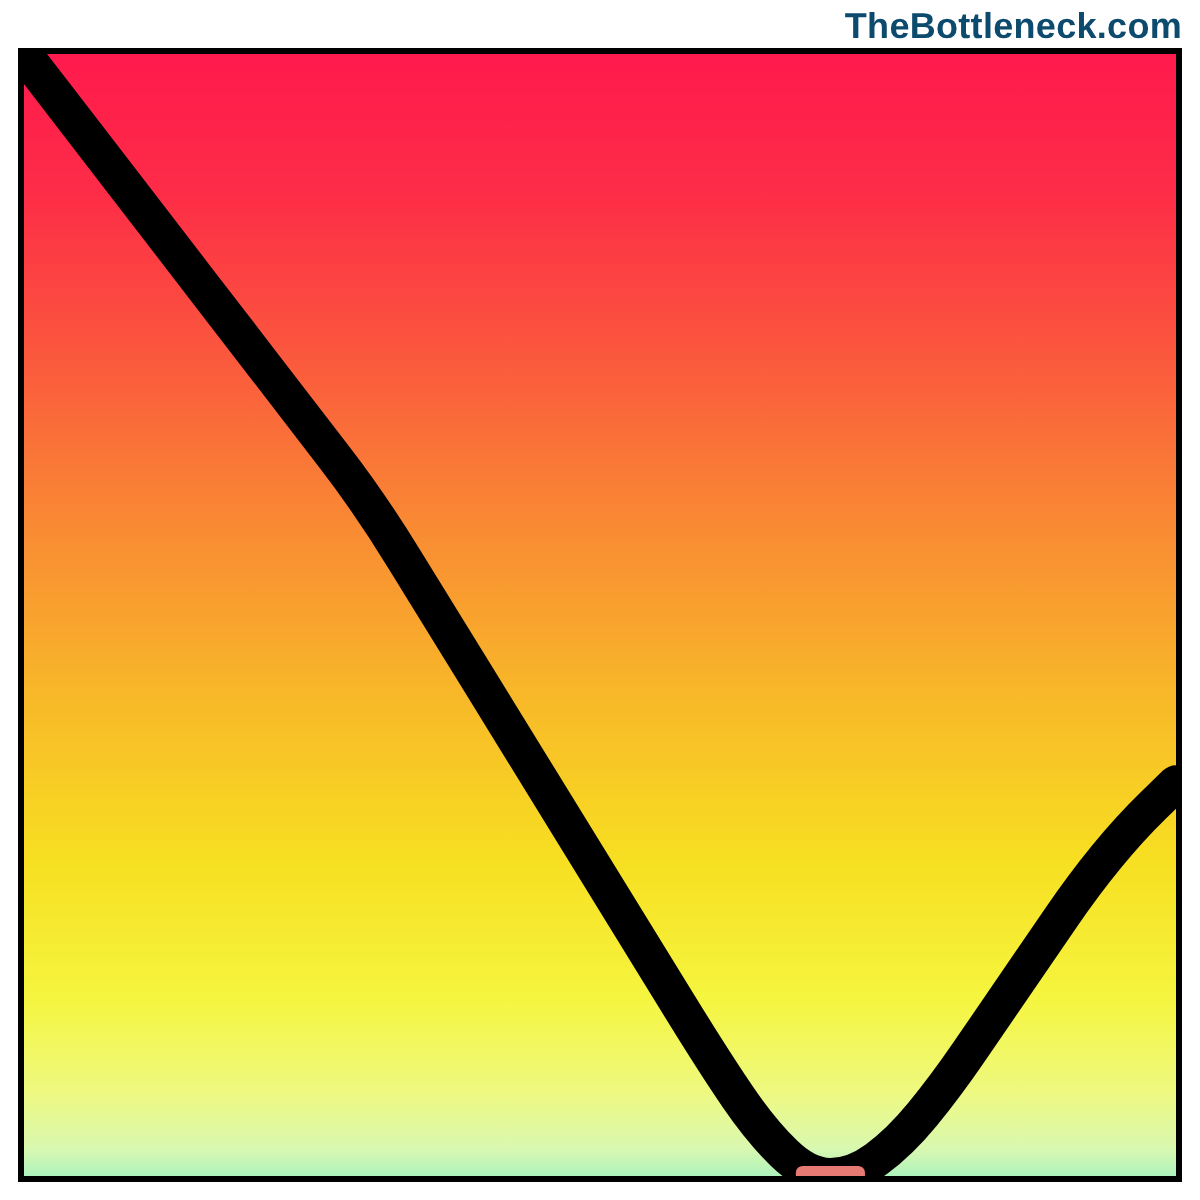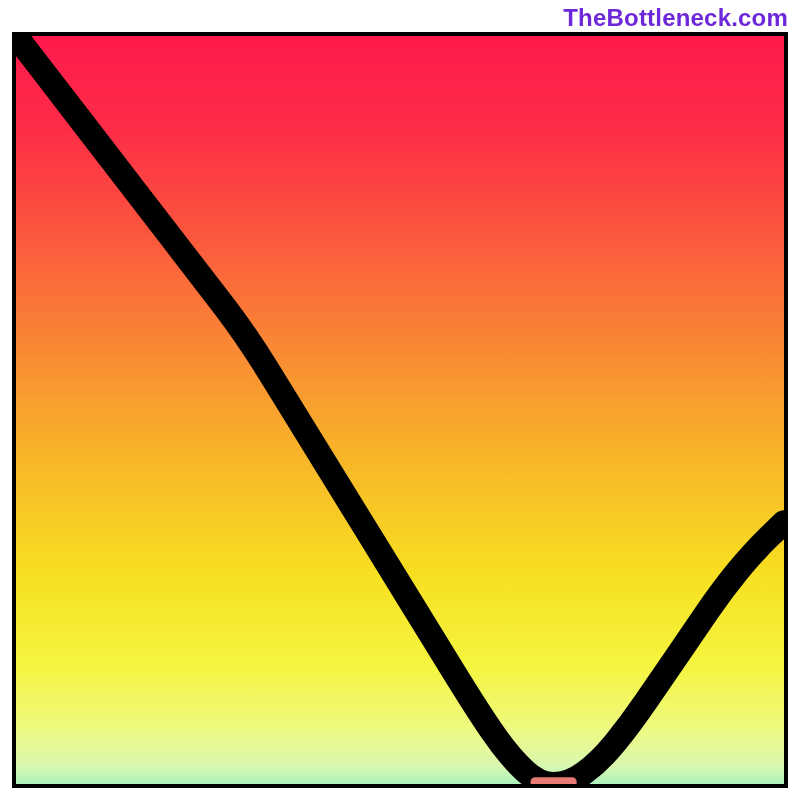--- a/index.html
+++ b/index.html
@@ -15,21 +15,21 @@
     height: 800px;
     background: #fff;
   }
   .watermark {
     position: absolute;
     top: 4px;
     right: 12px;
     font-family: Arial, Helvetica, sans-serif;
     font-size: 24px;
     font-weight: 600;
-    color: #6d28d9;
+    color: #0c4a6e;
     letter-spacing: 0.2px;
     z-index: 5;
     user-select: none;
   }
   .plot-frame {
     position: absolute;
     left: 12px;
     top: 32px;
     width: 776px;   
     height: 756px;  

